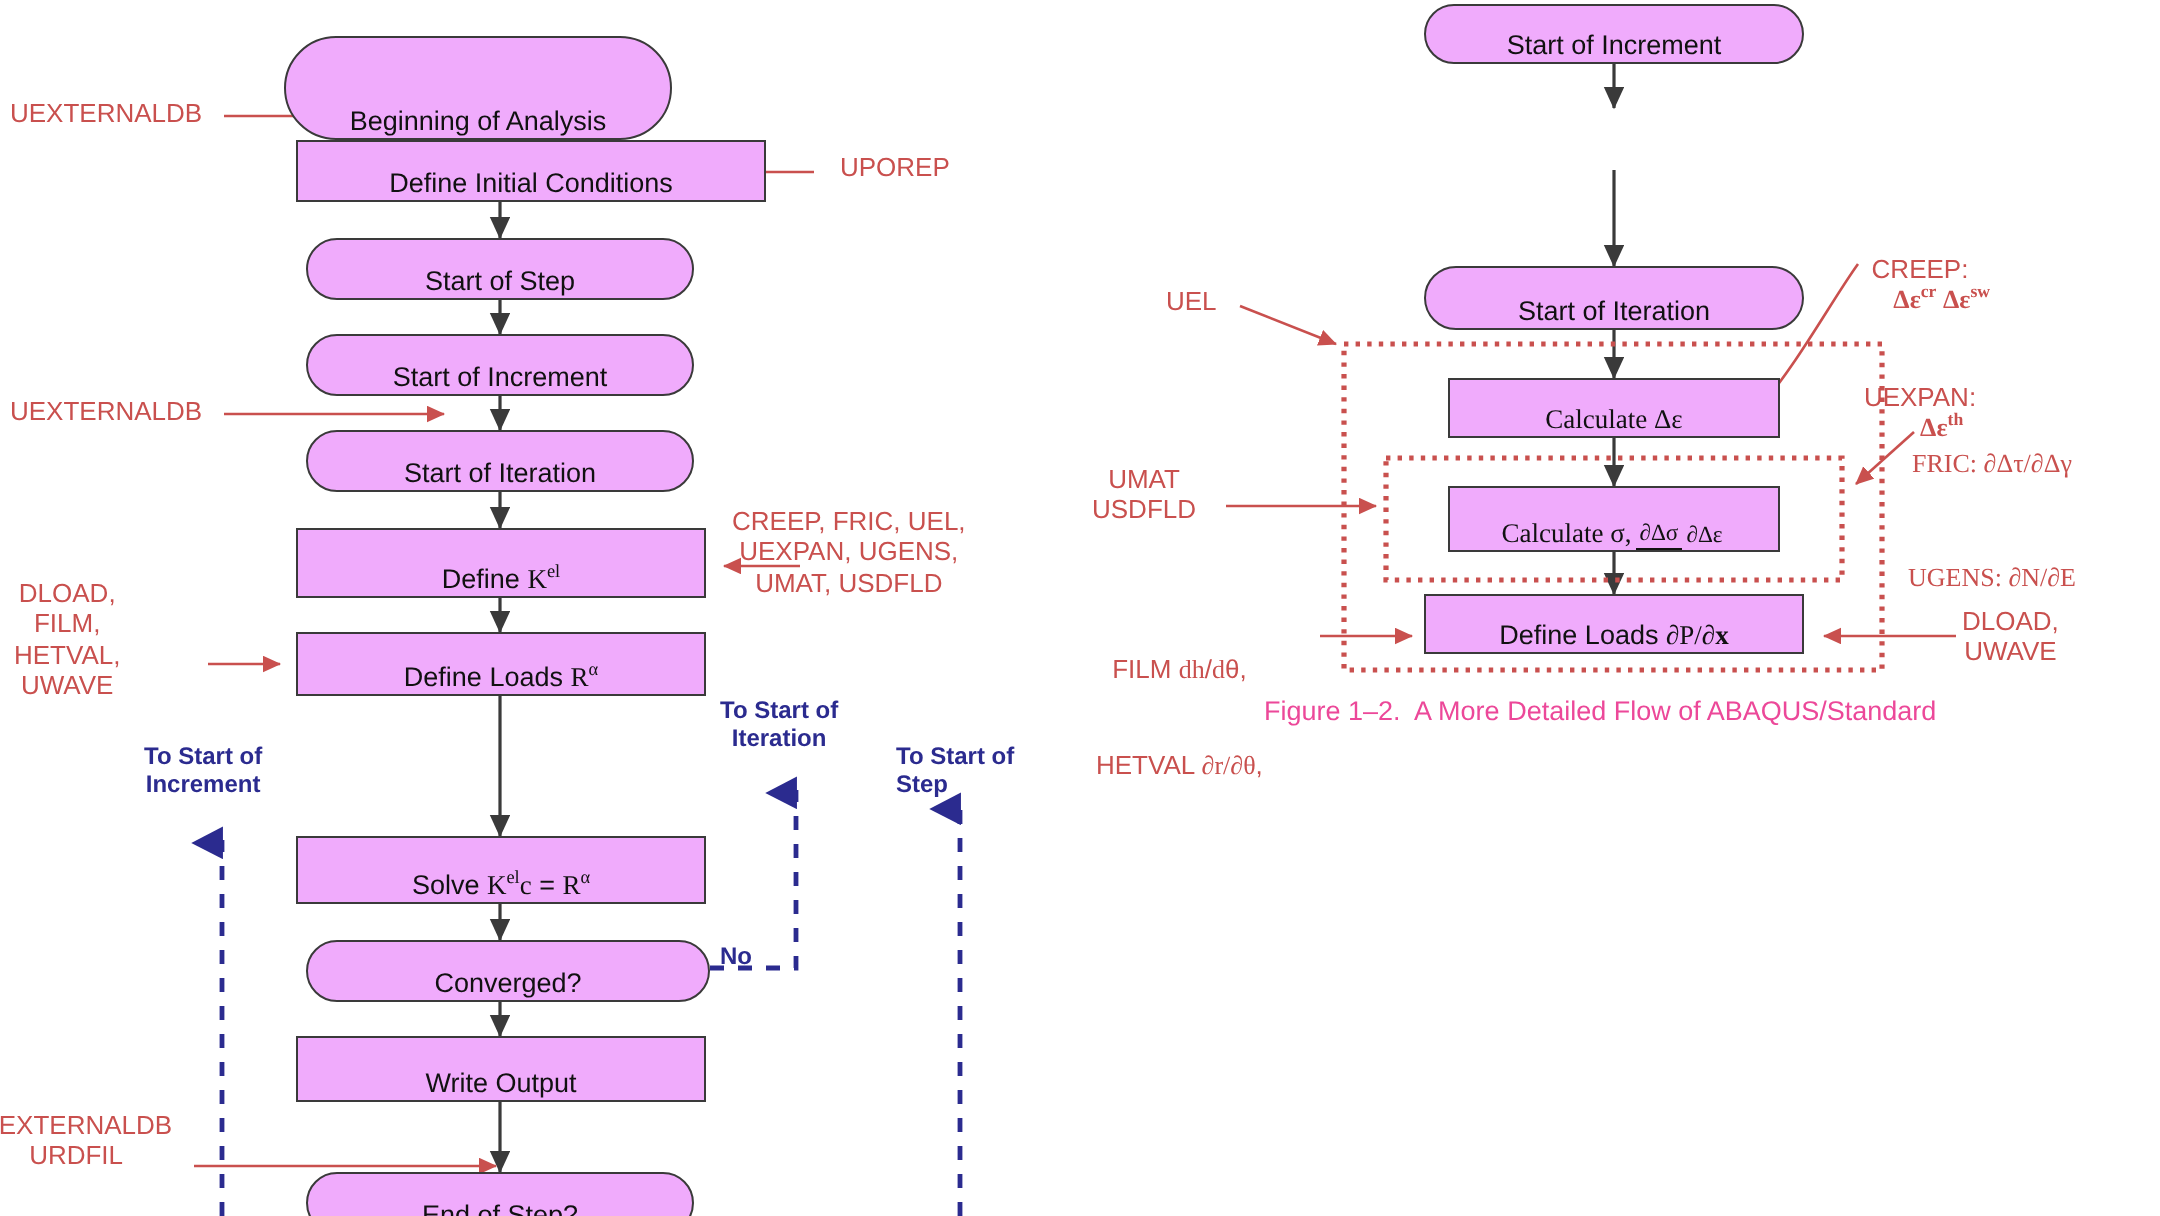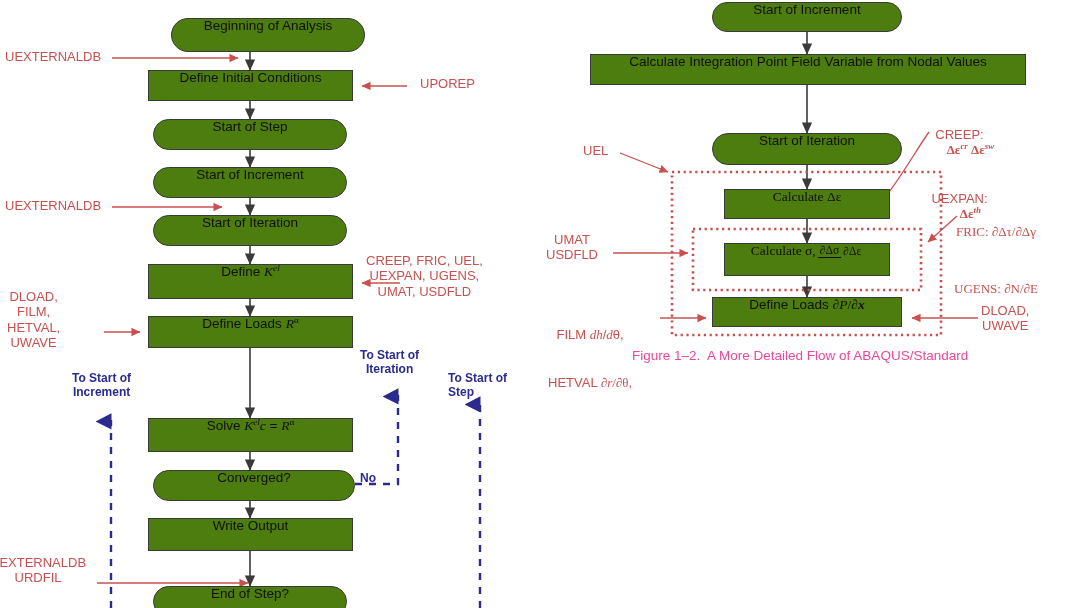--- a/index.html
+++ b/index.html
@@ -9,41 +9,41 @@
     font-family:"Liberation Sans", sans-serif;
     overflow:hidden;
     position:relative;
   }
   #stage{position:absolute;left:0;top:0;width:1080px;height:608px;}
   svg.layer{position:absolute;left:0;top:0;width:1080px;height:608px;pointer-events:none;}
 
   .node{
     position:absolute;
     box-sizing:border-box;
-    display:flex;align-items:flex-start;justify-content:center;
+    display:flex;align-items:flex-end;justify-content:center;
     color:#111;
     font-size:13.5px;
     line-height:1.1;
-    background:#4d7c0f;
+    background:#f0abfc;
     border:1px solid #3a3a3a;
     white-space:nowrap;
   }
   .node.rect{border-radius:0;}
   .node.pill{border-radius:999px;}
 
   .lbl{
     position:absolute;
     white-space:pre;
     line-height:1.18;
   }
   .red{color:#c9504e;font-size:13px;text-align:center;}
   .blue{color:#2b2b8f;font-size:12px;font-weight:bold;}
   .cap{color:#ec4899;font-size:13.5px;}
 
-  .mi{font-style:italic;font-family:"Liberation Serif", serif;}
+  .mi{font-family:"Liberation Serif", serif;}
   .ser{font-family:"Liberation Serif", serif;}
   sup{font-size:0.68em;vertical-align:super;line-height:0;}
   .frac{display:inline-flex;flex-direction:row;align-items:center;
         vertical-align:middle;line-height:1.02;font-size:0.86em;margin-left:2px;}
   .frac .num{border-bottom:1px solid #111;padding:0 2px 1px 2px;}
   .frac .den{padding:1px 2px 0 2px;}
 </style>
 </head>
 <body>
 
@@ -106,25 +106,25 @@
     <g stroke="#c9504e" stroke-width="1.3" fill="none">
       <path d="M620,153 L668,172" marker-end="url(#ared)"></path>
       <path d="M929,132 C916,150 900,180 879,205" marker-end="url(#ared)"></path>
       <path d="M957,216 L928,242" marker-end="url(#ared)"></path>
       <path d="M613,253 L688,253" marker-end="url(#ared)"></path>
       <path d="M660,318 L706,318" marker-end="url(#ared)"></path>
       <path d="M978,318 L912,318" marker-end="url(#ared)"></path>
     </g>
   </svg>
 
-  <div class="node pill" style="left:171px;top:18px;width:194px;height:34px;">
+  <div class="node pill" style="left:142px;top:18px;width:194px;height:52px;">
     <span>Beginning of Analysis</span>
   </div>
 
-  <div class="node rect" style="left:148px;top:70px;width:205px;height:31px;">
+  <div class="node rect" style="left:148px;top:70px;width:235px;height:31px;">
     <span>Define Initial Conditions</span>
   </div>
 
   <div class="node pill" style="left:153px;top:119px;width:194px;height:31px;">
     <span>Start of Step</span>
   </div>
 
   <div class="node pill" style="left:153px;top:167px;width:194px;height:31px;">
     <span>Start of Increment</span>
   </div>
@@ -183,23 +183,20 @@
 
   <div class="lbl blue" style="left:448px;top:371px;text-align:left;"><span style="white-space:pre-line;">To Start of
 Step</span></div>
 
   <div class="lbl blue" style="left:360px;top:471px;">No</div>
 
   <div class="node pill" style="left:712px;top:2px;width:190px;height:30px;">
     <span>Start of Increment</span>
   </div>
 
-  <div class="node rect" style="left:590px;top:54px;width:436px;height:31px;">
-    <span>Calculate Integration Point Field Variable from Nodal Values</span>
-  </div>
 
   <div class="node pill" style="left:712px;top:133px;width:190px;height:32px;">
     <span>Start of Iteration</span>
   </div>
 
   <div class="node rect" style="left:724px;top:189px;width:166px;height:30px;">
     <span class="ser">Calculate  Δε</span>
   </div>
 
   <div class="node rect" style="left:724px;top:243px;width:166px;height:33px;">

